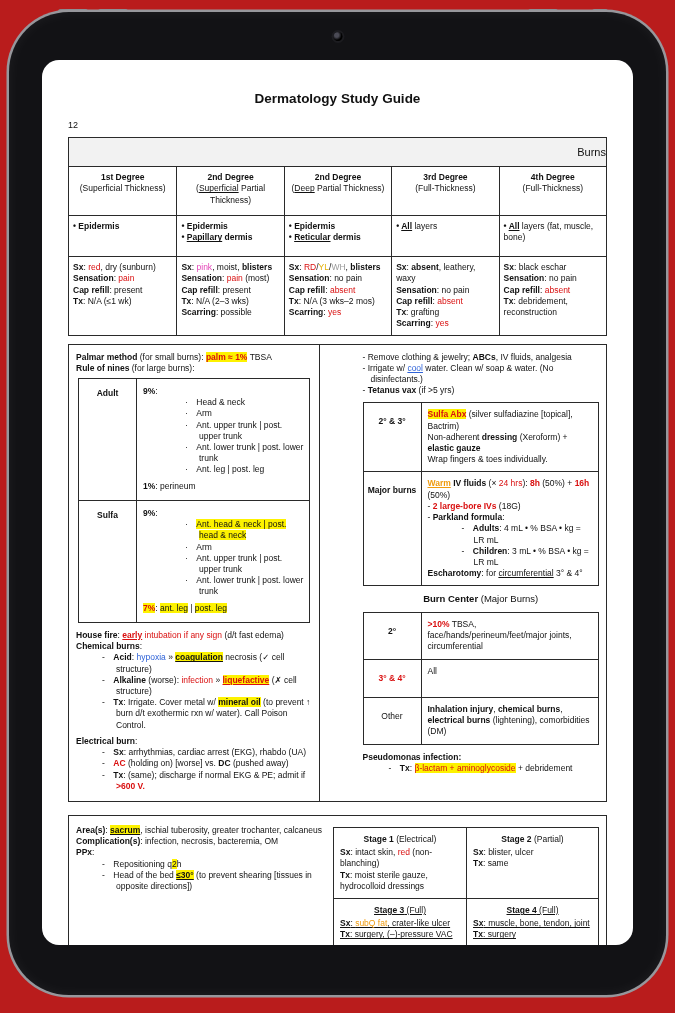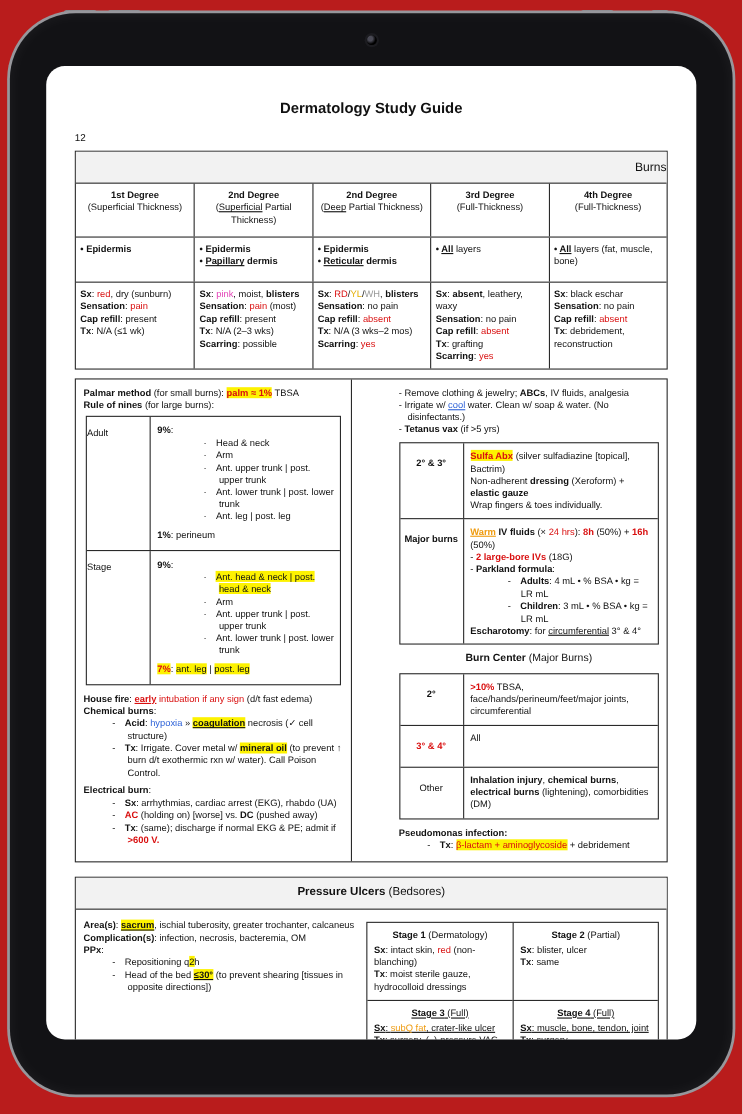--- a/index.html
+++ b/index.html
@@ -44,21 +44,21 @@
   .layrow .cell{min-height:30px;}
   .detrow .cell{min-height:62px;}
 
   
   .midbox{display:grid;grid-template-columns:1fr 1fr;border:1.7px solid #2a2a2a;margin-top:8px;gap:36px;}
   .mid-left{padding:7px 7px 9px;border-right:1.2px solid #2a2a2a;}
   .mid-right{padding:7px 7px 9px;}
   .nines{border:1.5px solid #2a2a2a;margin:4px 2px 7px;}
   .nrow{display:grid;grid-template-columns:58px 1fr;}
   .nrow+.nrow{border-top:1.5px solid #2a2a2a;}
-  .nlabel{font-weight:400;padding-top:9px;border-right:1.5px solid #2a2a2a;}
+  .nlabel{font-weight:700;text-align:center;padding-top:9px;border-right:1.5px solid #2a2a2a;}
   .ncontent{padding:7px 4px 8px 6px;}
 
   .vtab{border:1.6px solid #2a2a2a;margin:6px 0;}
   .vrow{display:grid;grid-template-columns:58px 1fr;}
   .vrow+.vrow{border-top:1.2px solid #2a2a2a;}
   .vlabel{text-align:center;padding:13px 3px;border-right:1.2px solid #2a2a2a;}
   .vbody{padding:6px 6px;}
   .bct{text-align:center;font-size:9.5px;margin:7px 0 4px;}
   .pseudo{margin-top:7px;}
 
@@ -184,36 +184,37 @@
                     <div class="ln"><span class="b">9%</span><span>:</span></div>
                     <div class="ln i2"><span>· </span><span>Head &amp; neck</span></div>
                     <div class="ln i2"><span>· </span><span>Arm</span></div>
                     <div class="ln i2"><span>· </span><span>Ant. upper trunk | post. upper trunk</span></div>
                     <div class="ln i2"><span>· </span><span>Ant. lower trunk | post. lower trunk</span></div>
                     <div class="ln i2"><span>· </span><span>Ant. leg | post. leg</span></div>
                     <div class="ln mt"><span class="b">1%</span><span>: perineum</span></div>
                   </div>
               </div>
               <div class="nrow">
-                <div class="nlabel">Stage</div>
+                <div class="nlabel">Sulfa</div>
                 <div class="ncontent">
                     <div class="ln"><span class="b">9%</span><span>:</span></div>
                     <div class="ln i2"><span>· </span><span class="hl">Ant. head &amp; neck | post. head &amp; neck</span></div>
                     <div class="ln i2"><span>· </span><span>Arm</span></div>
                     <div class="ln i2"><span>· </span><span>Ant. upper trunk | post. upper trunk</span></div>
                     <div class="ln i2"><span>· </span><span>Ant. lower trunk | post. lower trunk</span></div>
                     <div class="ln mt"><span class="hl r b">7%</span><span>: </span><span class="hl">ant. leg</span><span> | </span><span class="hl">post. leg</span></div>
                   </div>
               </div>
             </div>
 
             <div class="ln"><span class="b">House fire</span><span>: </span><span class="r b u">early</span><span class="r"> intubation if </span><span class="r">any sign</span><span> (d/t fast edema)</span></div>
             <div class="ln"><span class="b">Chemical burns</span><span>:</span></div>
             <div>
                 <div class="ln i1"><span>- </span><span class="b">Acid</span><span>: </span><span class="bl">hypoxia</span><span> » </span><span class="hl b u">coagulation</span><span> necrosis (✓ cell structure)</span></div>
+                <div class="ln i1"><span>- </span><span class="b">Alkaline</span><span> (worse): </span><span class="r">infection</span><span> » </span><span class="hl r b u">liquefactive</span><span> (✗ cell structure)</span></div>
                 <div class="ln i1"><span>- </span><span class="b">Tx</span><span>: Irrigate. Cover metal w/ </span><span class="hl b">mineral oil</span><span> (to prevent ↑ burn d/t exothermic rxn w/ water). Call Poison Control.</span></div>
               </div>
             <div class="ln mt"><span class="b">Electrical burn</span><span>:</span></div>
             <div>
                 <div class="ln i1"><span>- </span><span class="b">Sx</span><span>: arrhythmias, cardiac arrest (EKG), rhabdo (UA)</span></div>
                 <div class="ln i1"><span>- </span><span class="r b">AC</span><span> (holding on) [worse] </span><span class="i">vs.</span><span> </span><span class="b">DC</span><span> (pushed away)</span></div>
                 <div class="ln i1"><span>- </span><span class="b">Tx</span><span>: (same); discharge if normal EKG &amp; PE; admit if </span><span class="r b">&gt;600 V.</span></div>
               </div>
           </div>
 
@@ -272,34 +273,33 @@
             <div class="pseudo">
               <div class="ln"><span class="b i">Pseudomonas</span><span class="b"> infection:</span></div>
               <div>
                   <div class="ln i1"><span>- </span><span class="b">Tx</span><span>: </span><span class="hl r">β-lactam + aminoglycoside</span><span> + debridement</span></div>
                 </div>
             </div>
           </div>
         </div>
 
         <div class="pbox">
-          <div class="phead"><span class="b">Pressure Ulcers</span><span> (Bedsores)</span></div>
           <div class="pbody">
             <div>
                 <div class="ln"><span class="b">Area(s)</span><span>: </span><span class="hl b u">sacrum</span><span>, ischial tuberosity, greater trochanter, calcaneus</span></div>
                 <div class="ln"><span class="b">Complication(s)</span><span>: infection, necrosis, bacteremia, OM</span></div>
                 <div class="ln"><span class="b">PPx</span><span>:</span></div>
                 <div class="ln i1"><span>- </span><span>Repositioning q</span><span class="hl">2</span><span>h</span></div>
                 <div class="ln i1"><span>- </span><span>Head of the bed </span><span class="hl b u">≤30°</span><span> (to prevent shearing [tissues in opposite directions])</span></div>
               </div>
 
             <div class="pst">
               <div class="pstgrid">
                 <div class="pscell">
-                  <div class="sttl"><span class="b">Stage 1</span><span> (Dermatology)</span></div>
+                  <div class="sttl"><span class="b">Stage 1</span><span> (Electrical)</span></div>
                   <div>
                       <div class="ln"><span class="b">Sx</span><span>: intact skin, </span><span class="r">red</span><span> (non-blanching)</span></div>
                       <div class="ln"><span class="b">Tx</span><span>: moist sterile gauze, hydrocolloid dressings</span></div>
                     </div>
                 </div>
                 <div class="pscell cr">
                   <div class="sttl"><span class="b">Stage 2</span><span> (Partial)</span></div>
                   <div>
                       <div class="ln"><span class="b">Sx</span><span>: blister, ulcer</span></div>
                       <div class="ln"><span class="b">Tx</span><span>: same</span></div>

